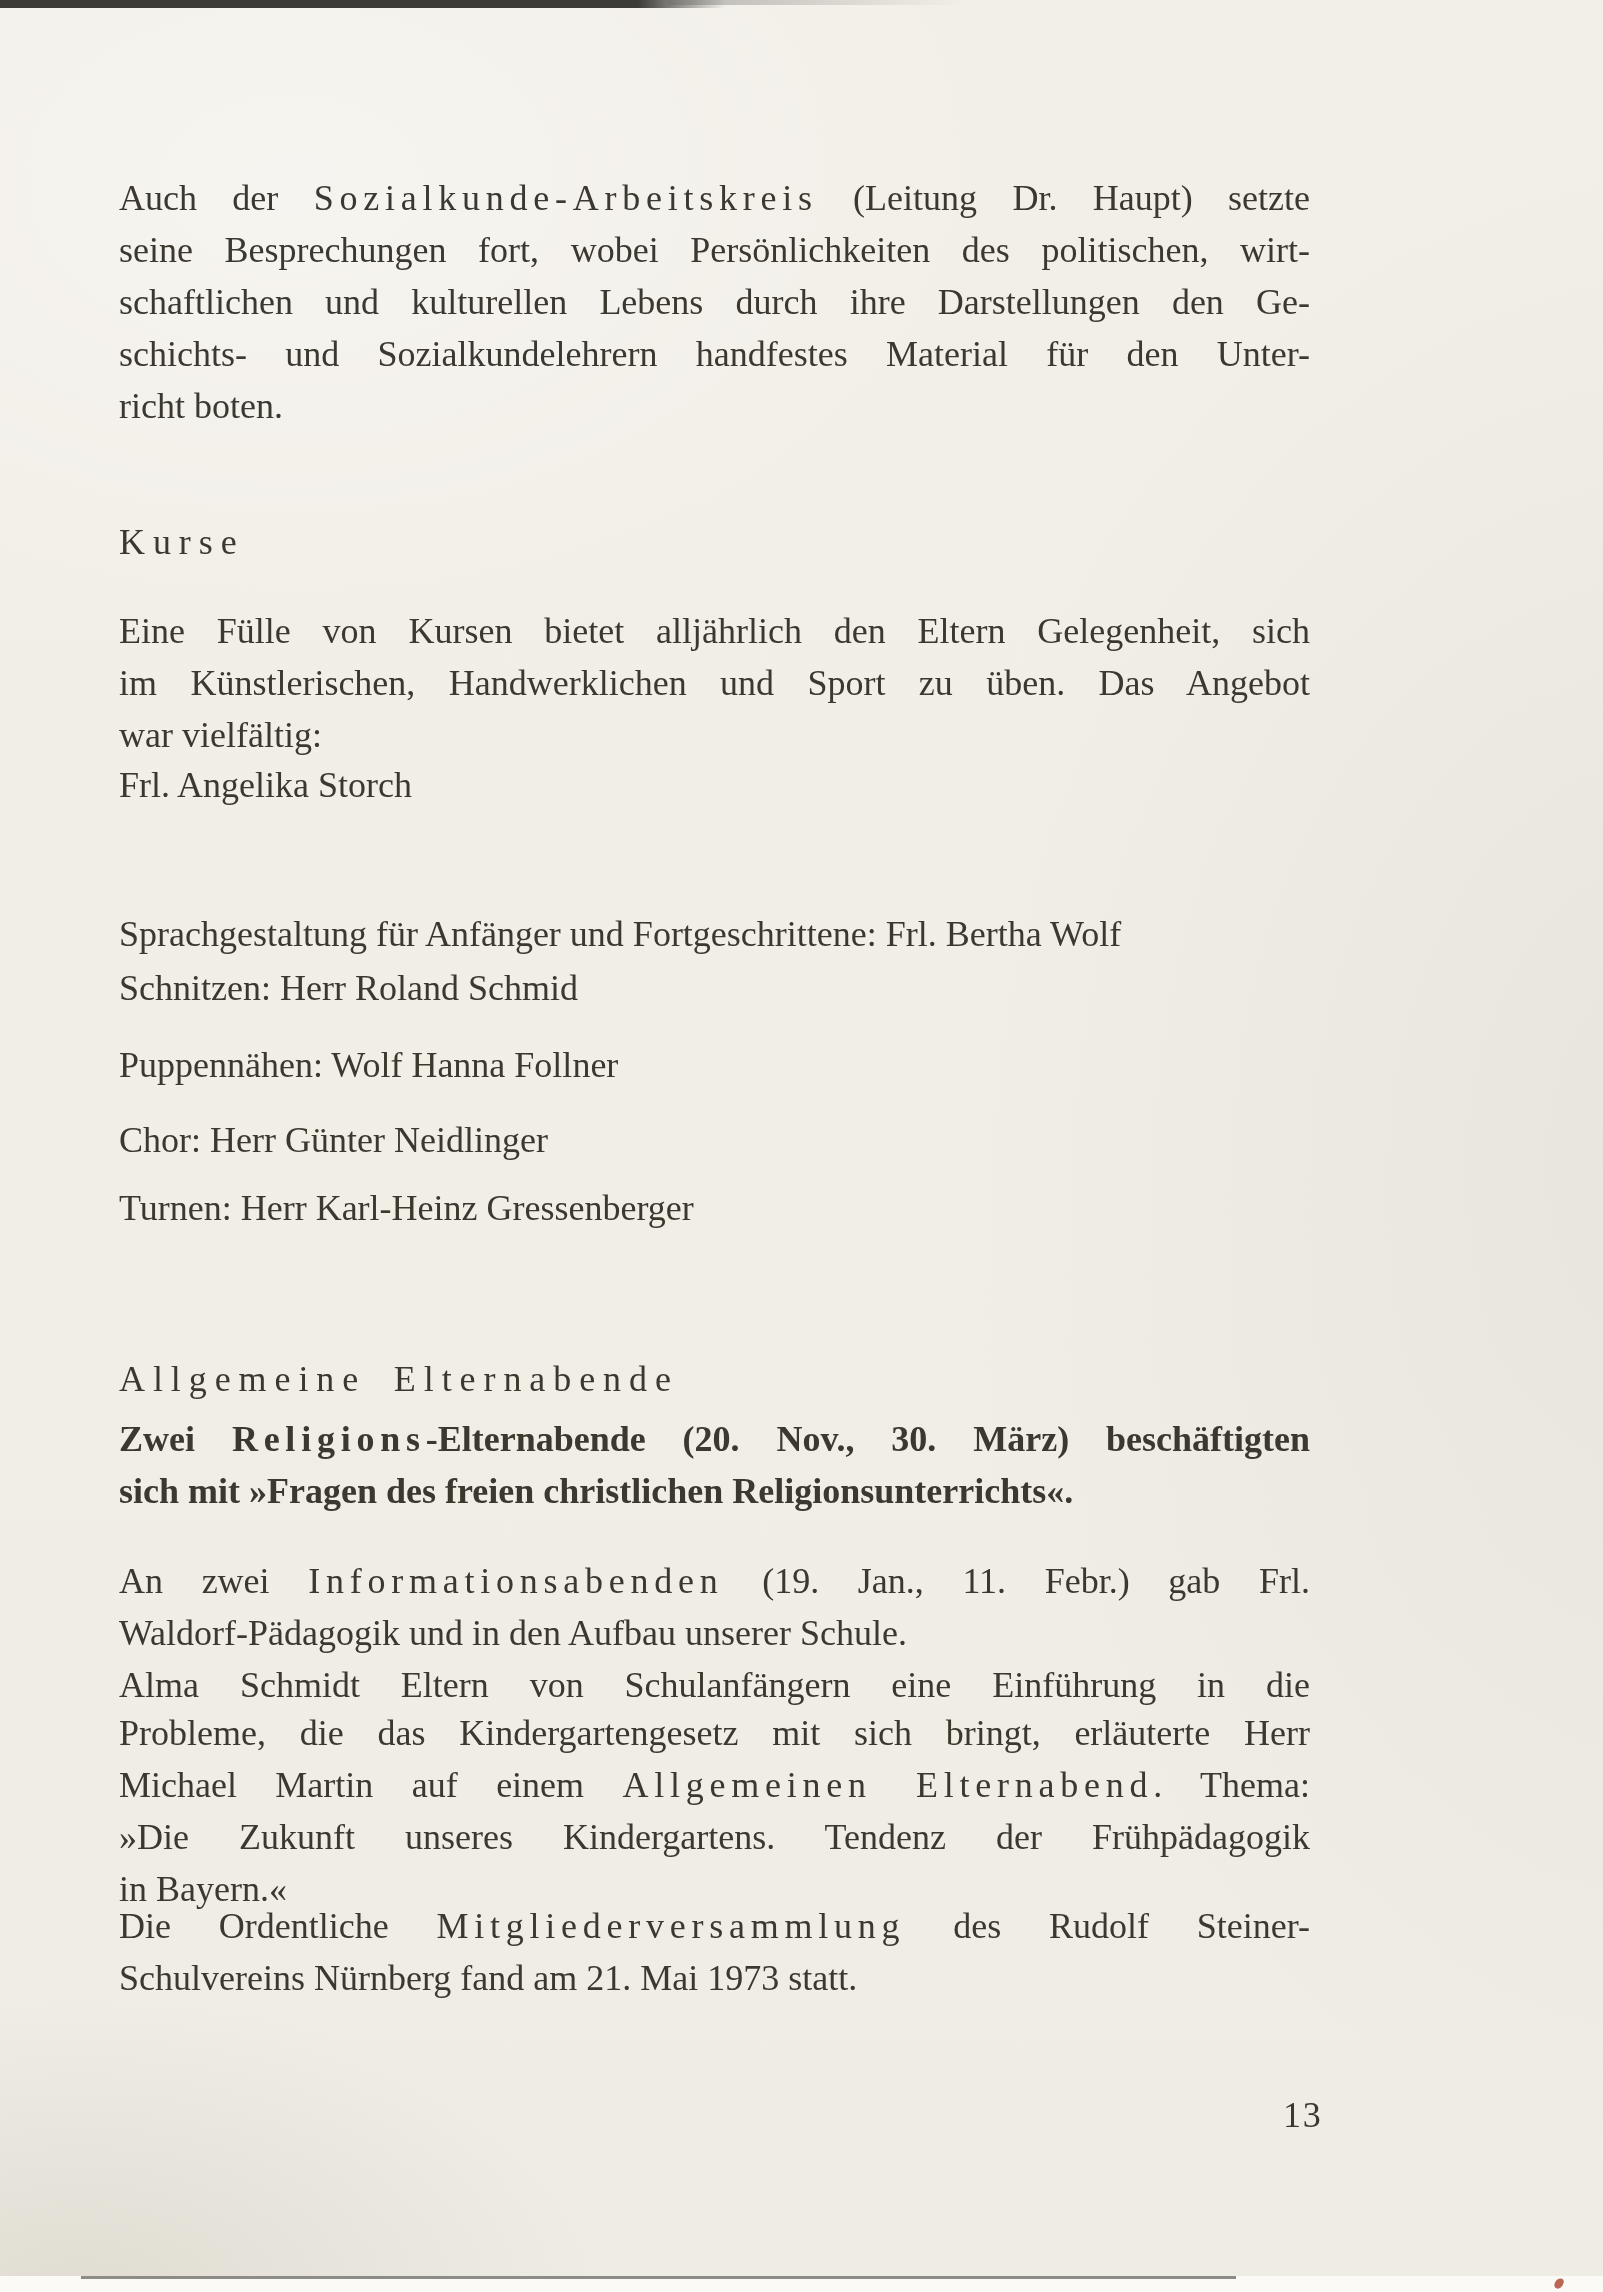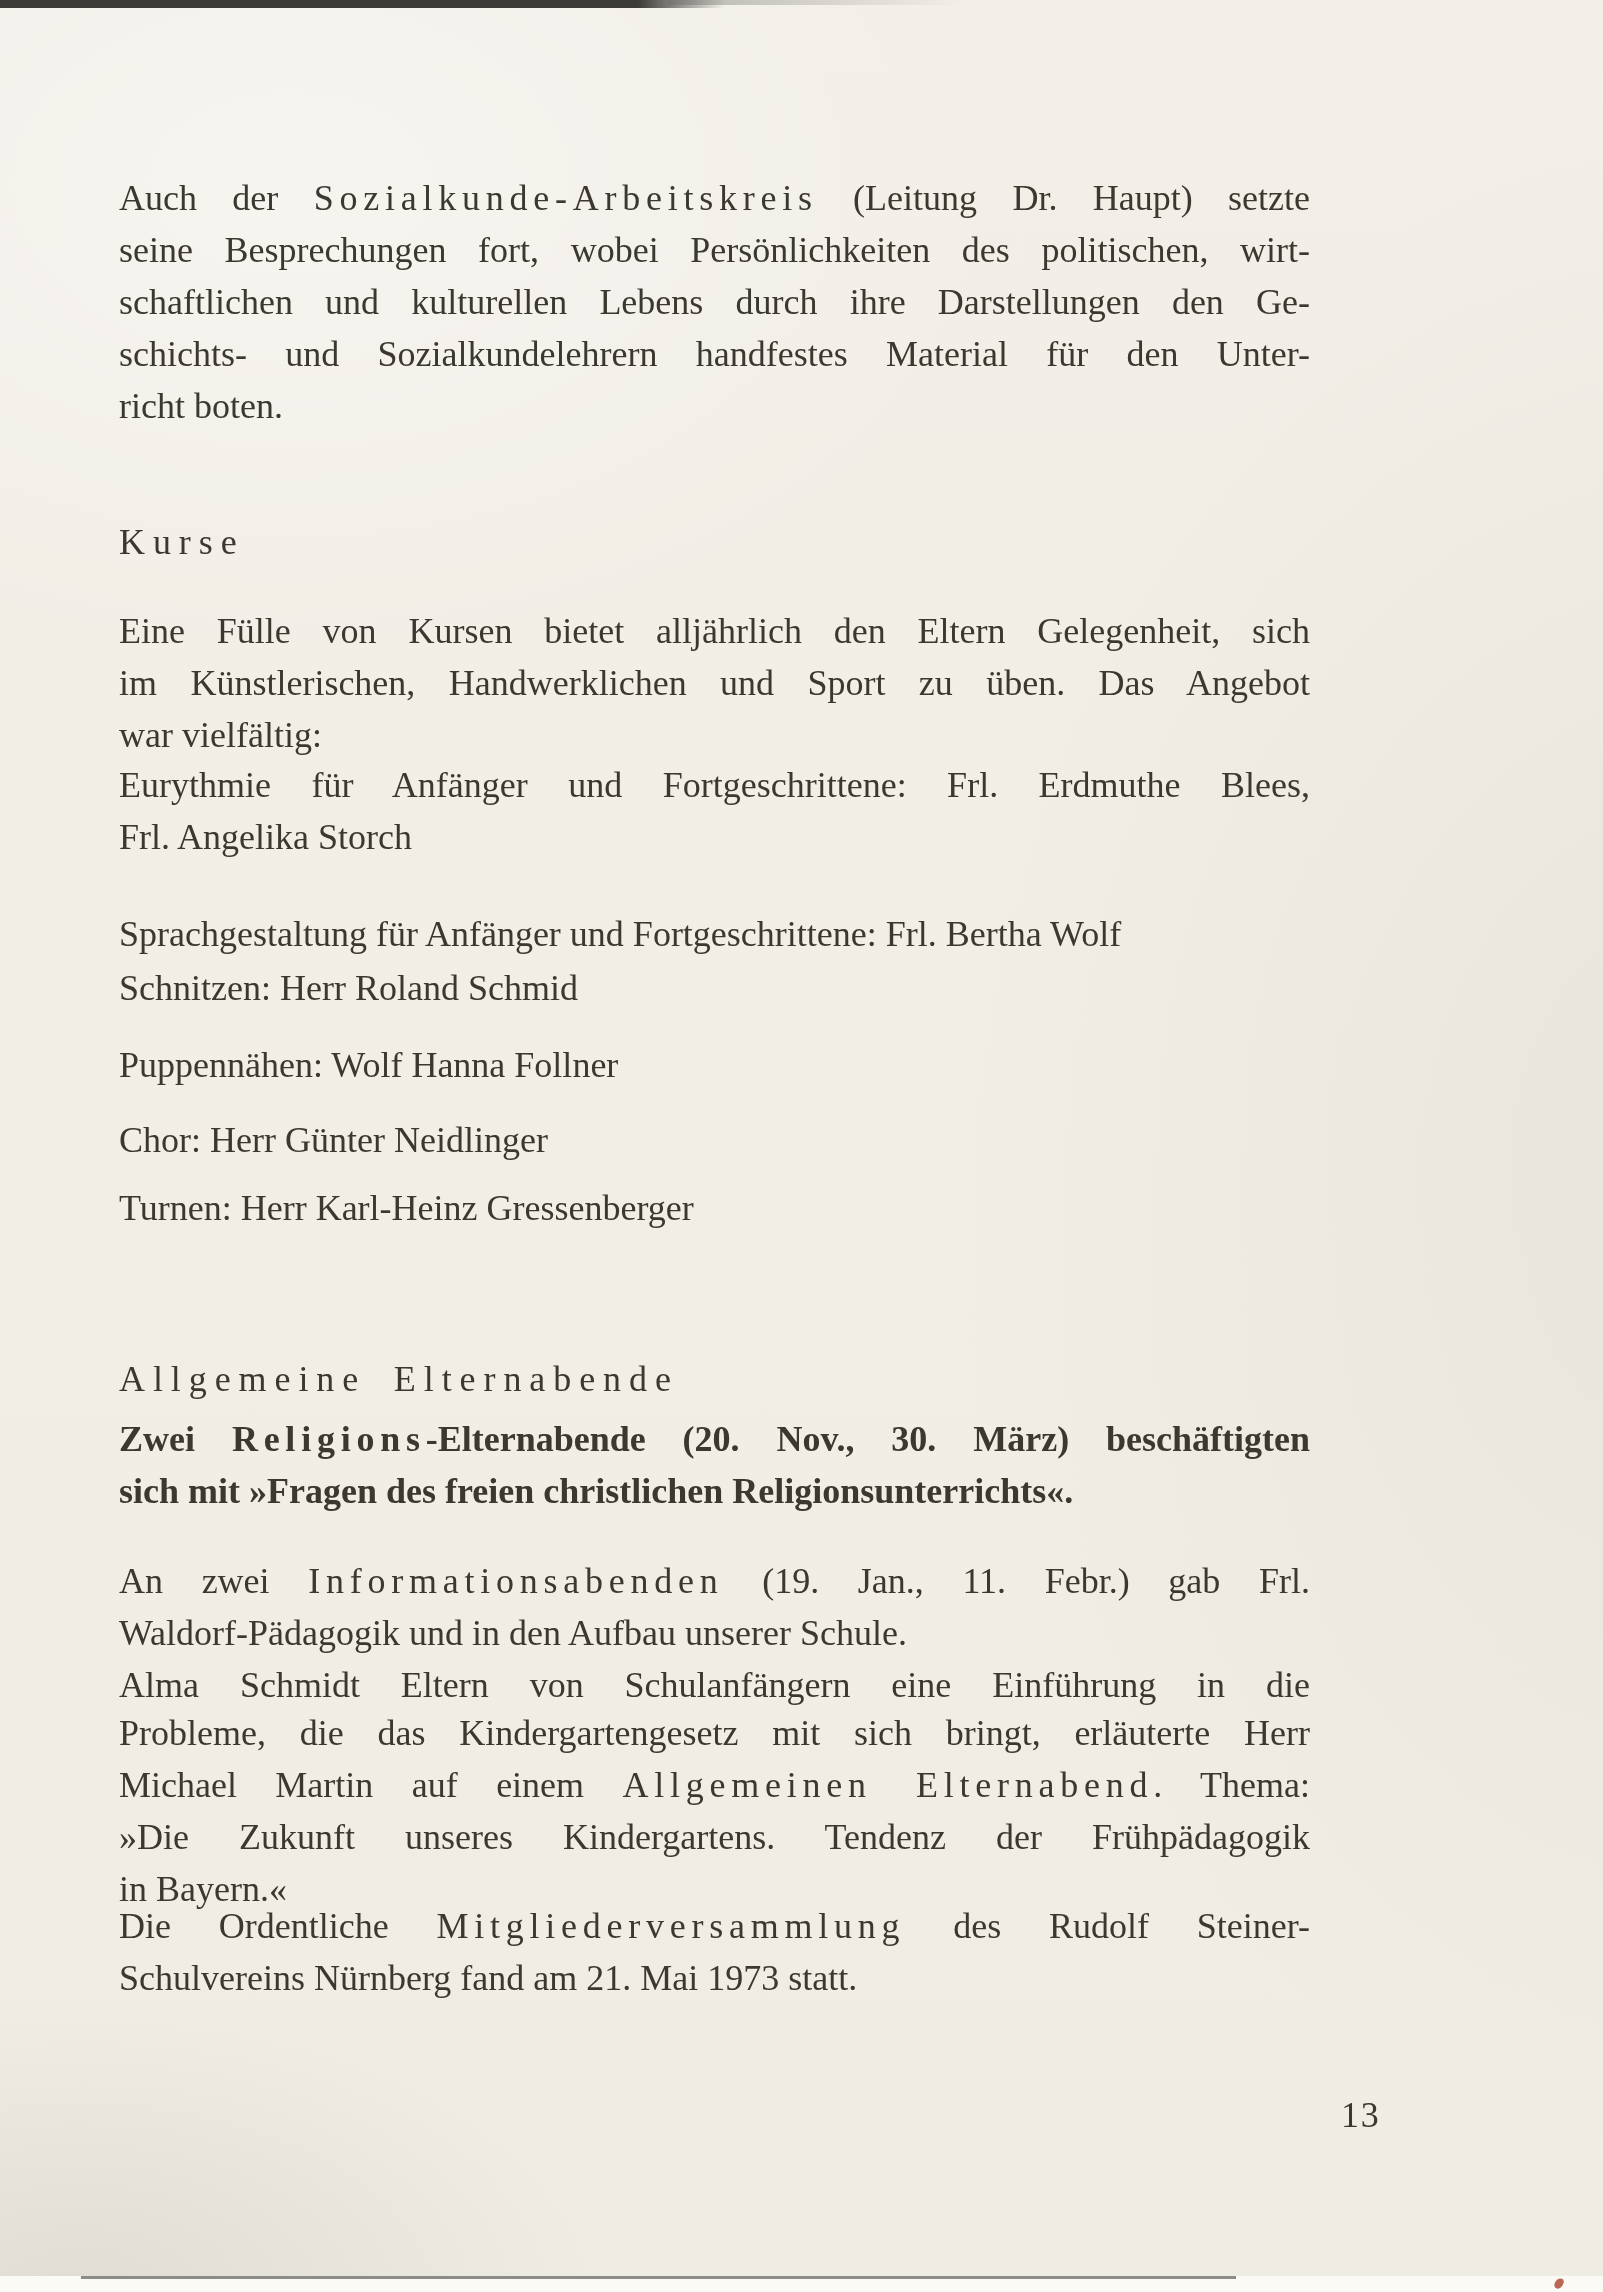--- a/index.html
+++ b/index.html
@@ -76,21 +76,21 @@
   }
   .sp {
     letter-spacing: 0.16em;
   }
   .heading .line .hsp {
     letter-spacing: 0.22em;
     word-spacing: 0.30em;
   }
   .pageno {
     position: absolute;
-    left: 1341px;
+    left: 1283px;
     top: 2089px;
     font-size: 36px;
     line-height: 52px;
     letter-spacing: 1.8px;
   }
 </style>
 </head>
 <body>
 
 <div id="page" style="color: rgb(59, 56, 47); padding-left: 13px;">
@@ -107,21 +107,20 @@
       </div>
       <div class="block heading" style="top: 516px;">
         <div class="line"><span class="hsp">Kurse</span></div>
       </div>
       <div class="block para" style="top: 605px;">
         <div class="line just"><span>Eine Fülle von Kursen bietet alljährlich den Eltern Gelegenheit, sich</span></div>
         <div class="line just"><span>im Künstlerischen, Handwerklichen und Sport zu üben. Das Angebot</span></div>
         <div class="line"><span>war vielfältig:</span></div>
       </div>
       <div class="block para" style="top: 759px;">
-        <div class="line just"><span>Eurythmie für Anfänger und Fortgeschrittene: Frl. Erdmuthe Blees,</span></div>
         <div class="line"><span>Frl. Angelika Storch</span></div>
       </div>
       <div class="block para" style="top: 908px;">
         <div class="line"><span>Sprachgestaltung für Anfänger und Fortgeschrittene: Frl. Bertha Wolf</span></div>
       </div>
       <div class="block para" style="top: 962px;">
         <div class="line"><span>Schnitzen: Herr Roland Schmid</span></div>
       </div>
       <div class="block para" style="top: 1039px;">
         <div class="line"><span>Puppennähen: Wolf Hanna Follner</span></div>

